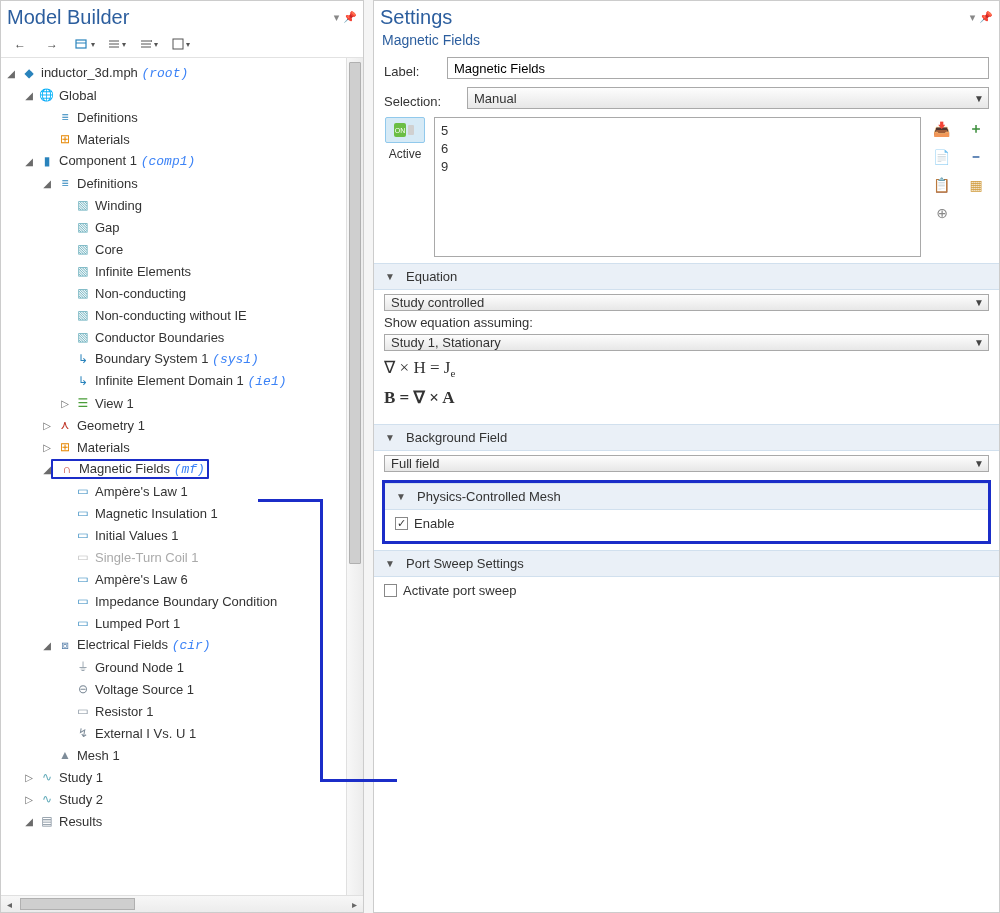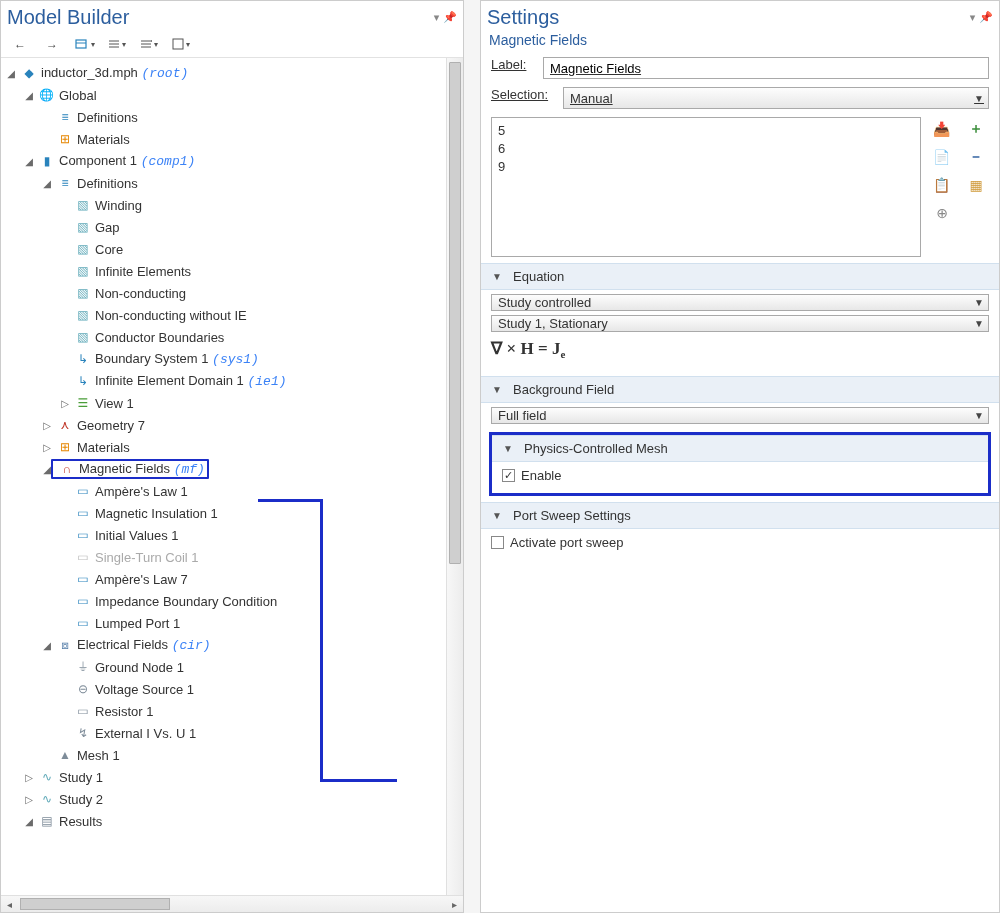--- a/index.html
+++ b/index.html
@@ -18,22 +18,22 @@
     --c-icon-blue: #2983BC;
     --c-icon-green: #4B9E3A;
     --c-icon-orange: #E68600;
     --c-icon-teal: #5FA9B8;
     --c-icon-red: #C0392B;
   }
   * { box-sizing: border-box; }
   html, body { margin: 0; padding: 0; width: 1000px; height: 913px; overflow: hidden; font-family: "Segoe UI", Arial, sans-serif; font-size: 13px; color: var(--c-text); background: #F5F5F5; }
   .app { display: flex; height: 100%; }
   .panel { border: 1px solid var(--c-border); background: var(--c-panel-bg); display: flex; flex-direction: column; position:relative; }
-  .panel.left { width: 464px; }
-  .panel.right { flex: 1; margin-left: 16px; }
+  .panel.left { width: 364px; }
+  .panel.right { flex: 1; margin-left: 9px; }
   .panel-title-row { display: flex; align-items: center; padding: 2px 6px 0; }
   .panel-title { color: var(--c-title); font-size: 20px; font-weight: 400; flex: 1; line-height: 28px; }
   .panel-title.small { font-size: 14px; line-height: 18px; }
   .panel-pin-icons { display:flex; gap:4px; color:#888; font-size:11px;}
   .toolbar { display: flex; gap: 0px; padding: 2px 4px; border-bottom: 1px solid var(--c-border-light); align-items:center; }
   .tool-btn { width:24px; height:22px; border:1px solid transparent; display:flex; align-items:center; justify-content:center; font-size:12px; color:#444; position:relative; background:transparent;}
   .tool-btn .drop { font-size:8px; margin-left:2px; color:#555;}
   .tool-btn.wide { width:32px;}
   .tool-btn svg { display:block; }
 
@@ -50,35 +50,35 @@
   .tree ul { list-style:none; margin:0; padding:0 0 0 18px; }
   .node { display:flex; align-items:center; height:22px; white-space:nowrap; padding-left:4px;}
   .tw { width:12px; text-align:center; font-size:10px; color:#6b6b6b; }
   .ic { width:16px; height:16px; display:inline-flex; align-items:center; justify-content:center; margin:0 4px; font-size:12px;}
   .lbl { }
   .lbl .em { font-style:italic; color:#3b82f6;font-family:Liberation Mono, monospace; }
   .disabled { color:#AAA; }
   .sel-box { border:2px solid var(--c-highlight); border-radius:1px; padding:0 2px; margin-left:-2px;}
 
   .settings-body { flex:1; overflow:hidden; display:flex; flex-direction:column; }
-  .form-row { display:flex; align-items:flex-start; padding:4px 10px; gap:2px;text-decoration:underline; }
+  .form-row { display:flex; align-items:flex-end; padding:4px 10px; gap:13px; }
   .form-row label { width:50px; }
   .form-select, .form-input { flex:1; height:22px; border:1px solid #A9A9A9; background:#fff; padding:0 6px; font:inherit; }
   .form-select { background: var(--c-select-bg); display:flex; align-items:center; justify-content:space-between; padding-right:4px;}
   .form-select .arrow { font-size:10px; color:#444; }
   .sec-header { background: var(--c-header-bg); border-top:1px solid var(--c-header-border); border-bottom:1px solid var(--c-header-border); padding:5px 10px; display:flex; align-items:center; gap:10px; margin-top:6px;}
   .sec-header .tw { width:12px; color:#555;}
   .sec-body { padding:4px 10px 8px; display:flex; flex-direction:column; gap:4px;}
   .domain-box { display:flex; gap:8px; align-items:stretch; padding:4px 10px 0;}
   .active-col { width:42px; display:flex; flex-direction:column; align-items:center; gap:4px;}
   .active-btn { width:40px; height:26px; border:1px solid var(--c-btn-active-border); background:var(--c-btn-active-bg); border-radius:2px; display:flex; align-items:center; justify-content:center; gap:2px;}
   .list-box { flex:1; border:1px solid #A9A9A9; background:#fff; padding:4px 6px; height:140px; overflow:hidden; line-height:18px;}
   .side-btns { width:60px; display:grid; grid-template-columns:1fr 1fr; grid-auto-rows:24px; gap:4px 8px; }
   .side-btn { display:flex; align-items:center; justify-content:center; font-size:14px; color:#6A7E90; }
-  .eqn { font-family: 'Cambria Math','Times New Roman',serif; font-size:17px; padding:2px 0;font-weight:bold;}
+  .eqn { font-family: 'Cambria Math','Times New Roman',serif; font-size:17px; padding:2px 0;}
   .eqn .sub { font-size:11px; vertical-align:sub;}
   .phys-box { border:3px solid var(--c-highlight); margin:0 8px; }
   .phys-box .sec-header { margin-top:0;}
   .checkbox-row { display:flex; align-items:center; gap:6px; padding:6px 10px 10px;}
   .checkbox { width:13px; height:13px; border:1px solid #888; background:#fff; display:flex; align-items:center; justify-content:center; font-size:11px; line-height:11px; color:#333;}
   .connector { position:absolute; border:0 solid var(--c-highlight); z-index:5; pointer-events:none; }
 </style>
 </head>
 <body>
 
@@ -239,21 +239,21 @@
                             <span class="ic" style="color:var(--c-icon-green)">☰</span>
                             <span class="lbl">View 1</span>
                           </div>
                         </li>
                     </ul>
                   </li>
                   <li>
                       <div class="node">
                         <span class="tw">▷</span>
                         <span class="ic" style="color:var(--c-icon-red)">⋏</span>
-                        <span class="lbl">Geometry 7</span>
+                        <span class="lbl">Geometry 1</span>
                       </div>
                     </li>
                   <li>
                       <div class="node">
                         <span class="tw">▷</span>
                         <span class="ic" style="color:var(--c-icon-orange)">⊞</span>
                         <span class="lbl">Materials</span>
                       </div>
                     </li>
                   <li>
@@ -287,21 +287,21 @@
                           <div class="node disabled">
                             <span class="tw"></span>
                             <span class="ic" style="color:#BBB">▭</span>
                             <span class="lbl">Single-Turn Coil 1</span>
                           </div>
                         </li>
                       <li>
                           <div class="node">
                             <span class="tw"></span>
                             <span class="ic" style="color:var(--c-icon-blue)">▭</span>
-                            <span class="lbl">Ampère's Law 7</span>
+                            <span class="lbl">Ampère's Law 6</span>
                           </div>
                         </li>
                       <li>
                           <div class="node">
                             <span class="tw"></span>
                             <span class="ic" style="color:var(--c-icon-blue)">▭</span>
                             <span class="lbl">Impedance Boundary Condition</span>
                           </div>
                         </li>
                       <li>
@@ -416,20 +416,30 @@
       </div>
 
       <div class="form-row">
         <label style="width:70px">Selection:</label>
         <div class="form-select">
             <span>Manual</span>
             <span class="arrow">▼</span>
           </div>
       </div>
       <div class="domain-box">
+        <div class="active-col">
+          <div class="active-btn">
+            <svg width="22" height="14">
+                <rect x="0" y="0" width="12" height="14" rx="2" fill="#6BBE45"></rect>
+                <text x="6" y="10" font-size="7" fill="#fff" text-anchor="middle">ON</text>
+                <rect x="14" y="2" width="6" height="10" rx="1" fill="#D0D0D0"></rect>
+              </svg>
+          </div>
+          <div style="font-size:12px;">Active</div>
+        </div>
         <div class="list-box">
           <div>5</div>
           <div>6</div>
           <div>9</div>
         </div>
         <div class="side-btns">
           <div class="side-btn" style="color:#D09A3A">📥</div>
           <div class="side-btn" style="color:#3B8E3B;font-weight:bold">＋</div>
           <div class="side-btn" style="color:#4F79A6">📄</div>
           <div class="side-btn" style="color:#2C5E9E;font-weight:bold">－</div>
@@ -442,25 +452,27 @@
 
       <div class="sec-header">
           <span class="tw">▼</span>
           <span>Equation</span>
         </div>
       <div class="sec-body">
         <div class="form-select">
             <span>Study controlled</span>
             <span class="arrow">▼</span>
           </div>
+        <div>Show equation assuming:</div>
         <div class="form-select">
             <span>Study 1, Stationary</span>
             <span class="arrow">▼</span>
           </div>
         <div class="eqn"><span>∇ × H = J</span><span class="sub">e</span></div>
+        <div class="eqn"><b>B = ∇ × A</b></div>
       </div>
 
       <div class="sec-header">
           <span class="tw">▼</span>
           <span>Background Field</span>
         </div>
       <div class="sec-body">
         <div class="form-select">
             <span>Full field</span>
             <span class="arrow">▼</span>

